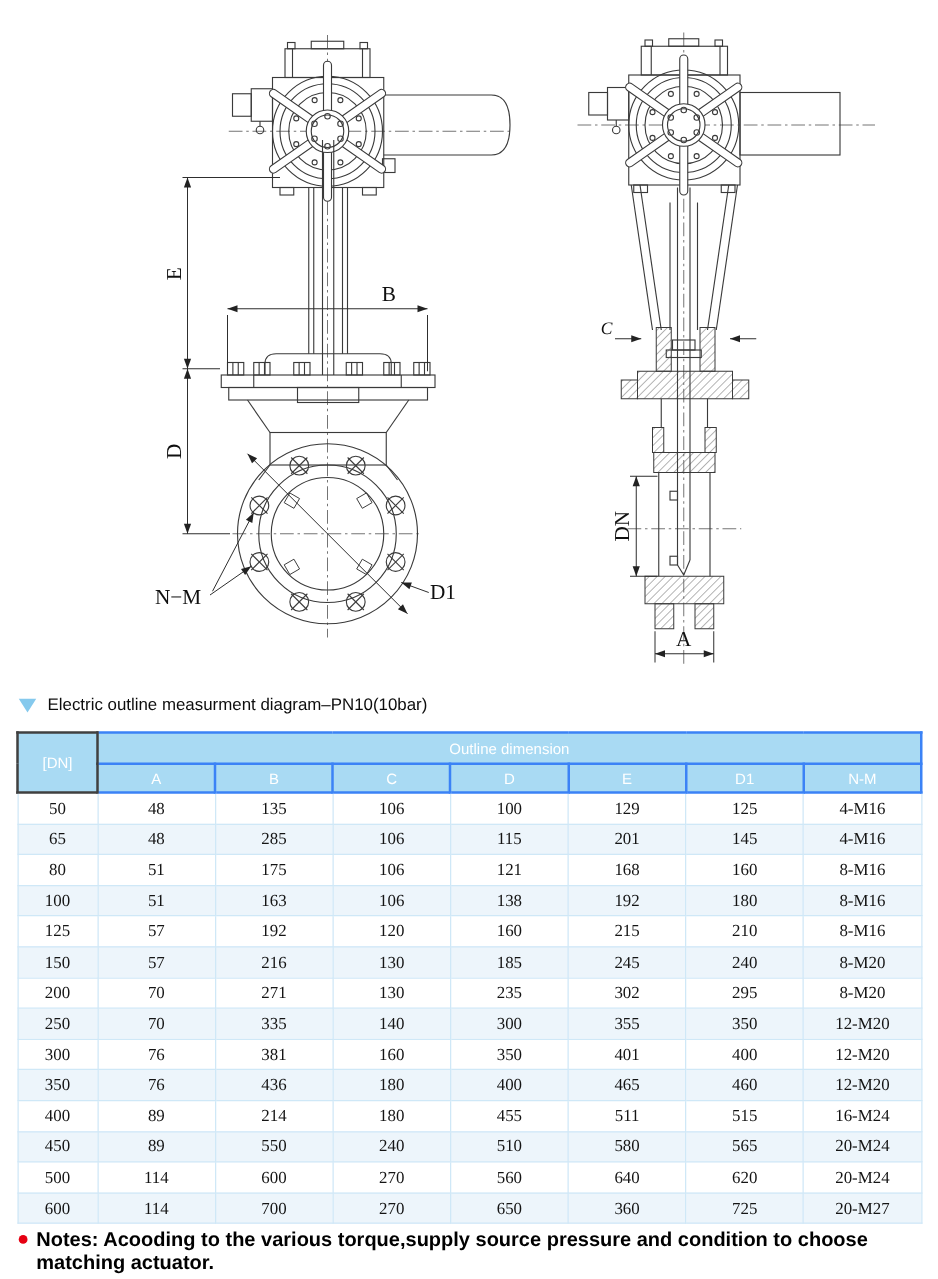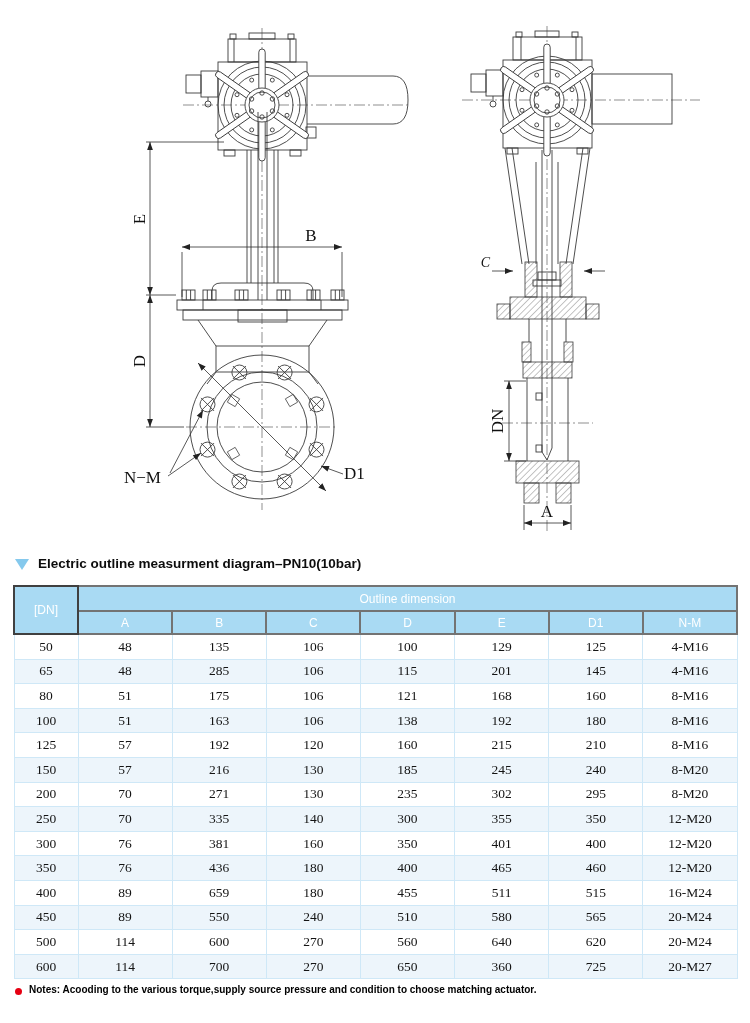--- a/index.html
+++ b/index.html
@@ -11,38 +11,38 @@
   .cl{fill:none;stroke:#606060;stroke-width:0.7;stroke-dasharray:11 3 2 3;}
   .dim{fill:none;stroke:#2e2e2e;stroke-width:0.8;}
   .hatch{stroke:#3a3a3a;stroke-width:0.8;}
   .wh{fill:#fff;stroke:#3a3a3a;stroke-width:0.9;}
   text.dlabel{font-family:"Liberation Serif",serif;font-size:17px;fill:#101010;stroke:none;}
   text.dlabel.small{font-size:14px;font-style:italic;}
 
   .section-title{position:absolute;top:556px;left:15px;display:flex;align-items:center;gap:9px;}
   .tri{width:0;height:0;border-left:7px solid transparent;border-right:7px solid transparent;
        border-top:11px solid var(--accent-triangle,#85c9ed);margin-top:1px;}
-  .section-title .txt{font-size:13.5px;font-weight:bold;color:#0d0d0d;}
+  .section-title .txt{font-size:13.5px;font-weight:normal;color:#0d0d0d;}
 
   table.dims{position:absolute;top:585px;left:13px;width:725px;border-collapse:collapse;
              table-layout:fixed;}
   table.dims thead th{background:var(--header-bg,#a9daf3);color:#fff;font-weight:normal;
-             font-size:12px;border:2px solid #737373;padding:0;}
+             font-size:12px;border:2px solid #3b82f6;padding:0;}
   table.dims thead tr.r1 th{height:23px;}
   table.dims thead tr.r2 th{height:21px;}
   table.dims thead th.corner{border:2px solid #404040;}
   table.dims tbody td{font-family:"Liberation Serif",serif;font-size:13.5px;color:#141414;
              text-align:center;vertical-align:middle;height:23.6px;padding:0;
              border:1px solid var(--border,#cfe8f7);background:#fff;}
   table.dims tbody tr:nth-child(even) td{background:var(--row-alt,#edf5fb);}
 
   .note{position:absolute;top:984px;left:15px;display:flex;align-items:flex-start;gap:7px;}
   .bullet{width:7px;height:7px;border-radius:50%;background:var(--note-bullet,#e60012);
           margin-top:4px;flex:none;}
-  .note .txt{font-size:10px;font-weight:bold;color:#000;}
+  .note .txt{font-size:16px;font-weight:bold;color:#000;}
 </style>
 </head>
 <body style="--header-bg: #a9daf3; --row-alt: #edf5fb; --border: #cfe8f7; --accent-triangle: #85c9ed; --note-bullet: #e60012;">
 
 <div class="page">
 
   <svg class="draw" width="750" height="548" viewBox="0 0 750 548">
     <defs>
       <marker id="ar" viewBox="0 0 10 10" refX="10" refY="5" markerWidth="11" markerHeight="8" markerUnits="userSpaceOnUse" orient="auto-start-reverse">
         <path d="M0,1.4 L10,5 L0,8.6 Z" fill="#222"></path>
@@ -444,21 +444,21 @@
           <td>436</td>
           <td>180</td>
           <td>400</td>
           <td>465</td>
           <td>460</td>
           <td>12-M20</td>
         </tr>
         <tr>
           <td>400</td>
           <td>89</td>
-          <td>659</td>
+          <td>214</td>
           <td>180</td>
           <td>455</td>
           <td>511</td>
           <td>515</td>
           <td>16-M24</td>
         </tr>
         <tr>
           <td>450</td>
           <td>89</td>
           <td>550</td>

